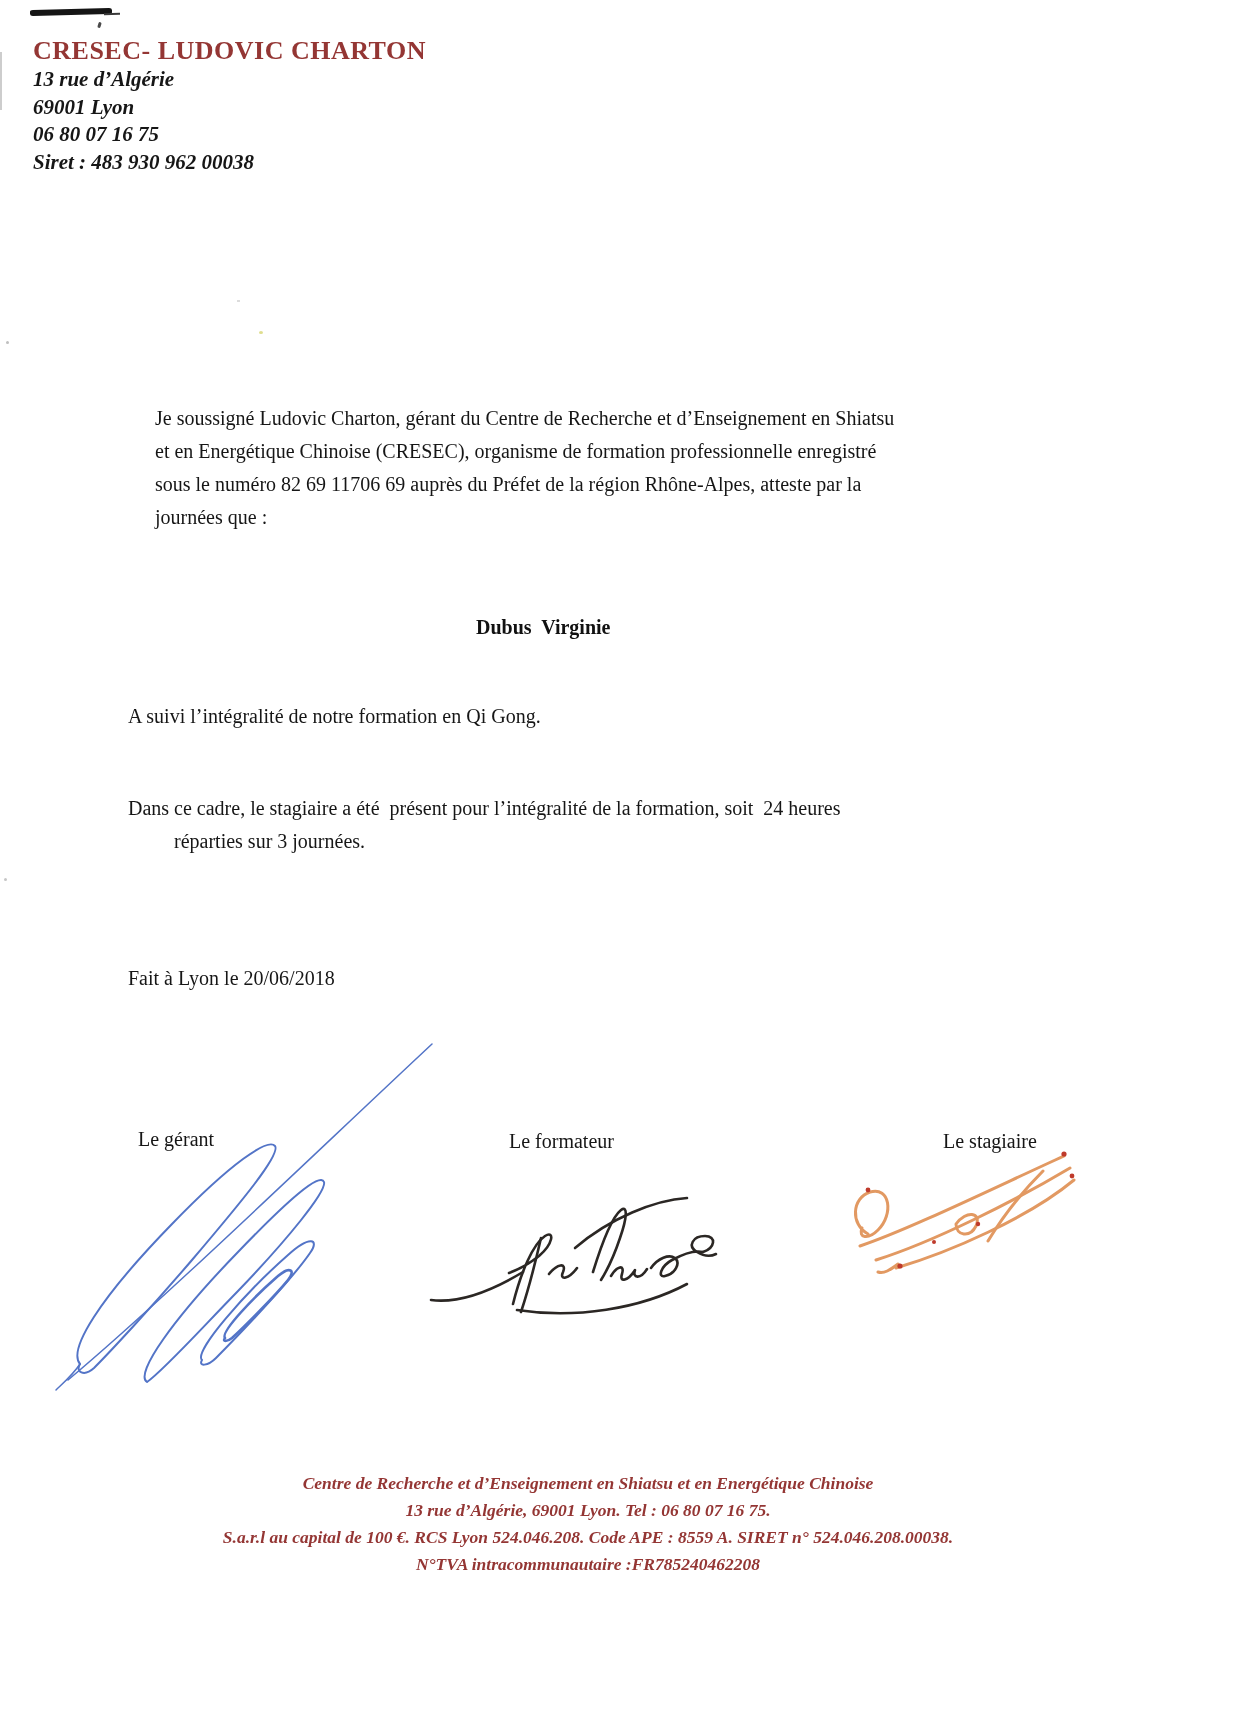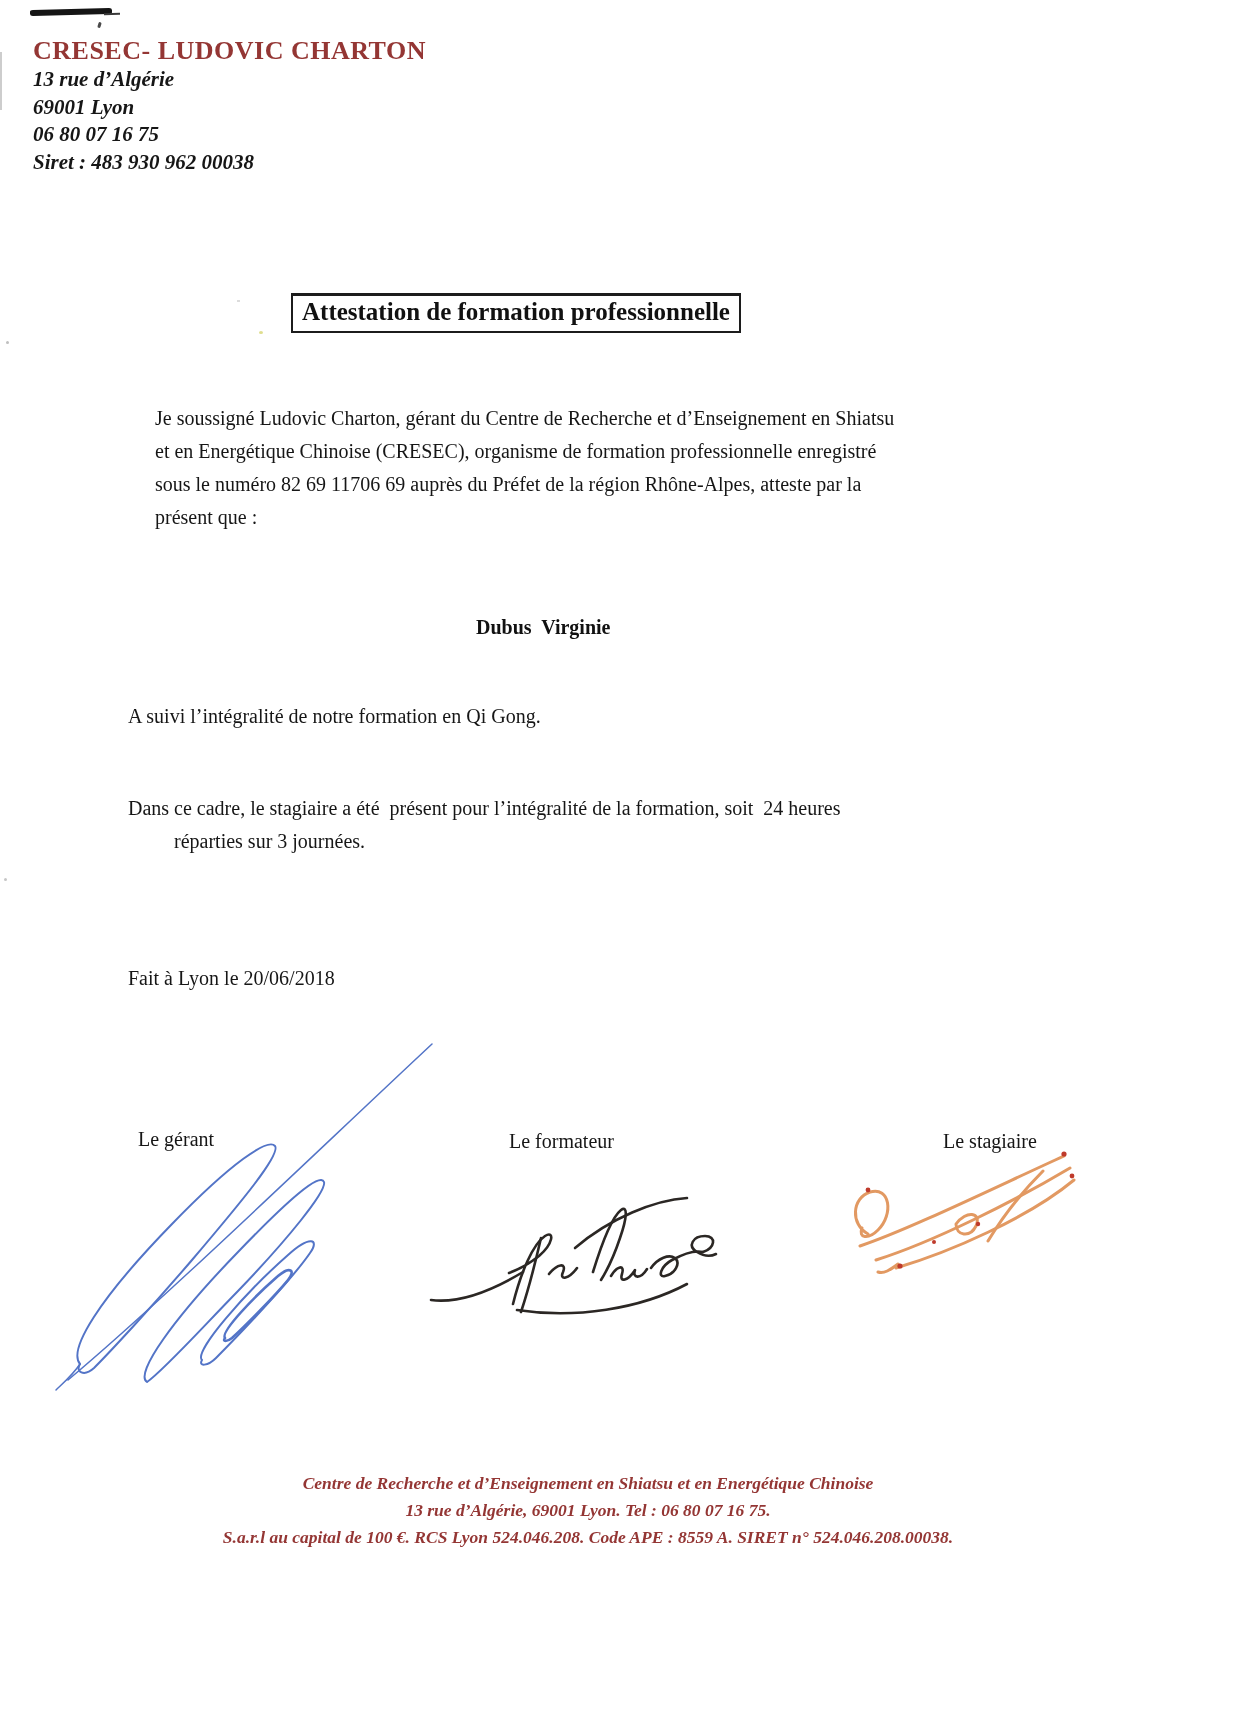--- a/index.html
+++ b/index.html
@@ -55,26 +55,25 @@
   <div class="artifact speck2"></div>
 
   <div class="letterhead">
     <div class="company" style="color:#943634;">CRESEC- LUDOVIC CHARTON</div>
     <div class="lh-line">13 rue d’Algérie</div>
     <div class="lh-line">69001 Lyon</div>
     <div class="lh-line">06 80 07 16 75</div>
     <div class="lh-line">Siret : 483 930 962 00038</div>
   </div>
 
-  <div class="title-box">Attestation de formation professionnelle</div>
 
   <div class="bline intro" style="top:402px;">Je soussigné Ludovic Charton, gérant du Centre de Recherche et d’Enseignement en Shiatsu</div>
   <div class="bline intro" style="top:435px;">et en Energétique Chinoise (CRESEC), organisme de formation professionnelle enregistré</div>
   <div class="bline intro" style="top:468px;">sous le numéro 82 69 11706 69 auprès du Préfet de la région Rhône-Alpes, atteste par la</div>
-  <div class="bline intro" style="top:501px;">présent que :</div>
+  <div class="bline intro" style="top:501px;">journées que :</div>
 
   <div class="trainee-name">Dubus  Virginie</div>
 
   <div class="bline" style="left:128px;top:700px;">A suivi l’intégralité de notre formation en Qi Gong.</div>
 
   <div class="bline" style="left:128px;top:792px;">Dans ce cadre, le stagiaire a été  présent pour l’intégralité de la formation, soit  24 heures</div>
   <div class="bline" style="left:128px;top:825px;margin-left:46px;">réparties sur 3 journées.</div>
 
   <div class="bline" style="left:128px;top:962px;text-align:right;">Fait à Lyon le 20/06/2018</div>
 
@@ -125,15 +124,16 @@
       <circle cx="62" cy="120" r="2.6"></circle>
       <circle cx="140" cy="78" r="2.2"></circle>
       <circle cx="96" cy="96" r="2.0"></circle>
     </g>
   </svg>
 
   <div class="footer" style="color:#943634;margin-left:42px;">
     <div>Centre de Recherche et d’Enseignement en Shiatsu et en Energétique Chinoise</div>
     <div>13 rue d’Algérie, 69001 Lyon. Tel : 06 80 07 16 75.</div>
     <div>S.a.r.l au capital de 100 €. RCS Lyon 524.046.208. Code APE : 8559 A. SIRET n° 524.046.208.00038.</div>
+    <div>N°TVA intracommunautaire :FR785240462208</div>
   </div>
 
 </div>
 
 </body></html>

